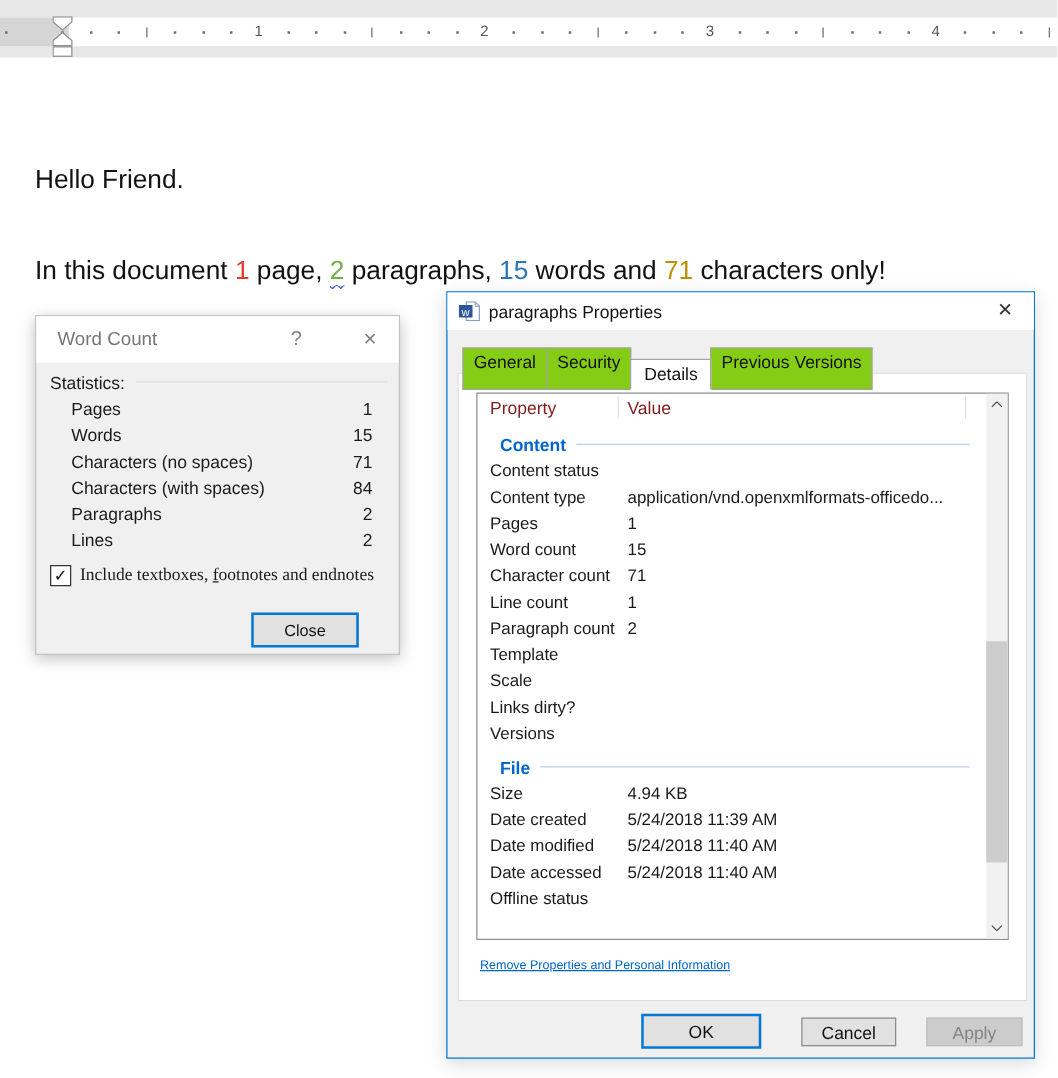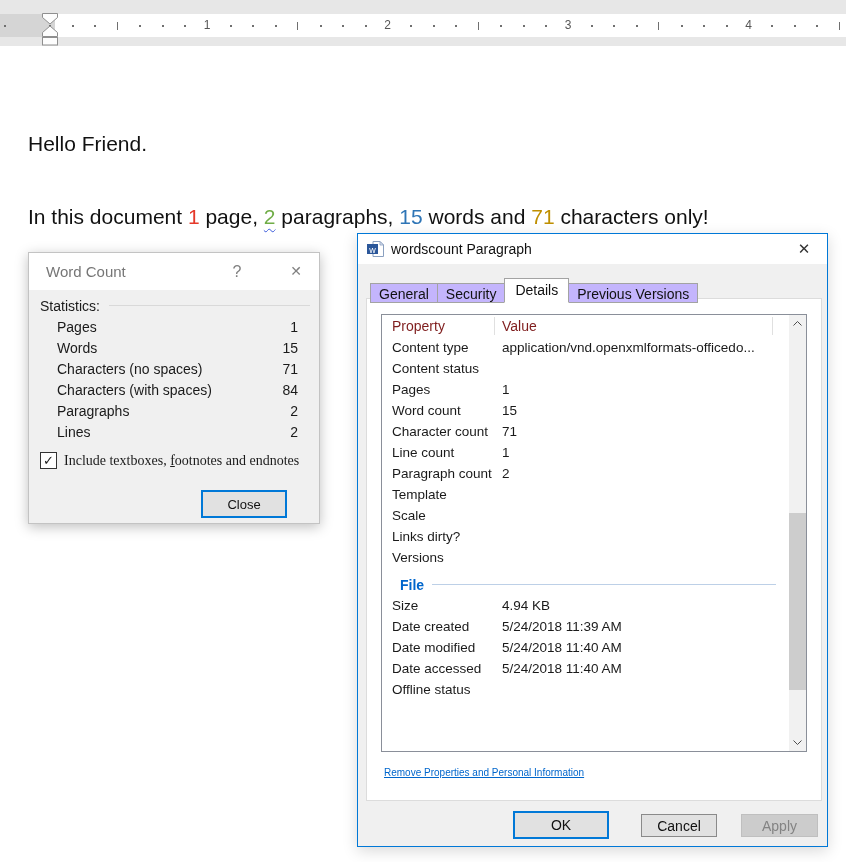--- a/index.html
+++ b/index.html
@@ -41,21 +41,21 @@
                   border:2px solid #0078d7; font-size:13px; color:#111; font-family:"Liberation Sans",sans-serif; }
 
   
   #props-dialog { position:absolute; left:357px; top:233px; width:471px; height:614px; background:#f0f0f0;
                   border:1px solid #0078d7; box-shadow:0 4px 14px rgba(0,0,0,.15); }
   #props-titlebar { position:absolute; left:0; top:0; right:0; height:30px; background:#fff; }
   #props-icon { position:absolute; left:9px; top:7px; }
   #props-title { position:absolute; left:33px; top:0; line-height:30px; font-size:14px; color:#111; }
   #props-close { position:absolute; right:8px; top:0; width:30px; text-align:center; line-height:30px; font-size:15px; color:#333; cursor:default; }
   #props-tabs { position:absolute; left:12px; top:44px; display:flex; align-items:flex-end; z-index:5; }
-  .tab { height:20px; line-height:20px; padding:0 8px; background:#c4b5fd; border:1px solid #a3a3a3; margin-right:-1px; font-size:14px; color:#111; position:relative; }
+  .tab { height:34px; line-height:20px; padding:0 8px; background:#84cc16; border:1px solid #a3a3a3; margin-right:-1px; font-size:14px; color:#111; position:relative; }
   .tab.active { height:25px; line-height:23px; background:#fff; border-bottom:1px solid #fff; padding:0 10px; z-index:6; }
   #props-panel { position:absolute; left:8px; top:64px; width:456px; height:503px; background:#fff; border:1px solid #dcdcdc; }
 
   #details-list { position:absolute; left:14px; top:15px; width:426px; height:438px; border:1px solid #8a8f99; background:#fff; }
   #dl-header { position:relative; height:22px; font-size:14px; color:#7f1d1d; }
   #dl-header .h-prop { position:absolute; left:10px; top:0; line-height:22px; }
   #dl-header .h-val { position:absolute; left:120px; top:0; line-height:22px; }
   .h-sep { position:absolute; top:2px; width:1px; height:18px; background:#e0e0e0; }
   #dl-rows { position:absolute; left:0; top:22px; width:407px; }
   .dl-row { height:21px; line-height:21px; font-size:13.5px; color:#1a1a1a; position:relative; cursor:default; }
@@ -178,47 +178,51 @@
   </div>
 
   <div id="props-dialog">
     <div id="props-titlebar">
       <svg id="props-icon" width="17" height="16" viewBox="0 0 17 16">
         <path d="M6 0.5 h7 l3.5 3.5 v11.5 h-10.5 z" fill="#ffffff" stroke="#8aa0c0"></path>
         <path d="M13 0.5 l3.5 3.5 h-3.5 z" fill="#dfe7f2" stroke="#8aa0c0" stroke-width="0.8"></path>
         <rect x="0" y="3" width="11" height="10" fill="#2b579a"></rect>
         <text x="5.5" y="11.5" font-size="9" fill="#ffffff" text-anchor="middle" font-family="Liberation Sans, sans-serif">w</text>
       </svg>
-      <span id="props-title">wordscount Paragraph</span>
+      <span id="props-title">paragraphs Properties</span>
       <span id="props-close">✕</span>
     </div>
 
     <div id="props-tabs">
       <div class="tab">General</div>
       <div class="tab">Security</div>
       <div class="tab active">Details</div>
       <div class="tab">Previous Versions</div>
     </div>
 
     <div id="props-panel">
       <div id="details-list">
         <div id="dl-header">
           <span class="h-prop">Property</span>
           <span class="h-val">Value</span>
           <div class="h-sep" style="left:112px;"></div>
           <div class="h-sep" style="left:390px;"></div>
         </div>
         <div id="dl-rows">
+            <div class="dl-section first">
+              <span class="s-name">Content</span>
+              <div class="s-line"></div>
+            </div>
+            <div class="dl-row">
+              <span class="p">Content status</span>
+              <span class="v"></span>
+            </div>
             <div class="dl-row">
               <span class="p">Content type</span>
               <span class="v">application/vnd.openxmlformats-officedo...</span>
-            </div>
-            <div class="dl-row">
-              <span class="p">Content status</span>
-              <span class="v"></span>
             </div>
             <div class="dl-row">
               <span class="p">Pages</span>
               <span class="v">1</span>
             </div>
             <div class="dl-row">
               <span class="p">Word count</span>
               <span class="v">15</span>
             </div>
             <div class="dl-row">

